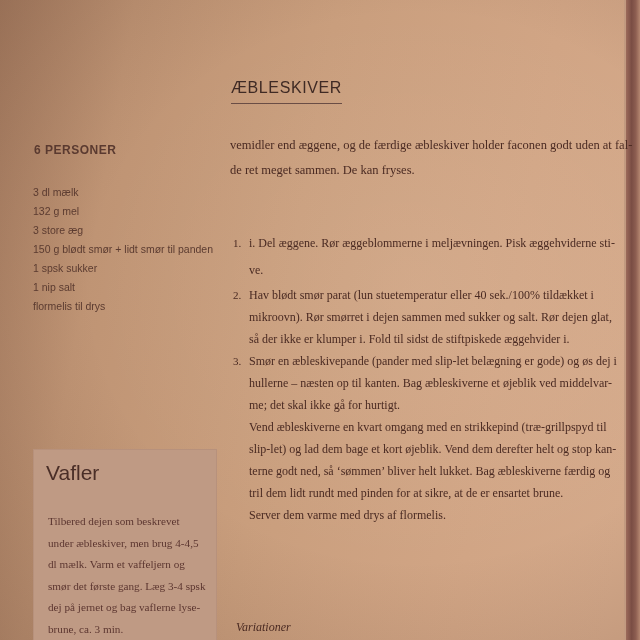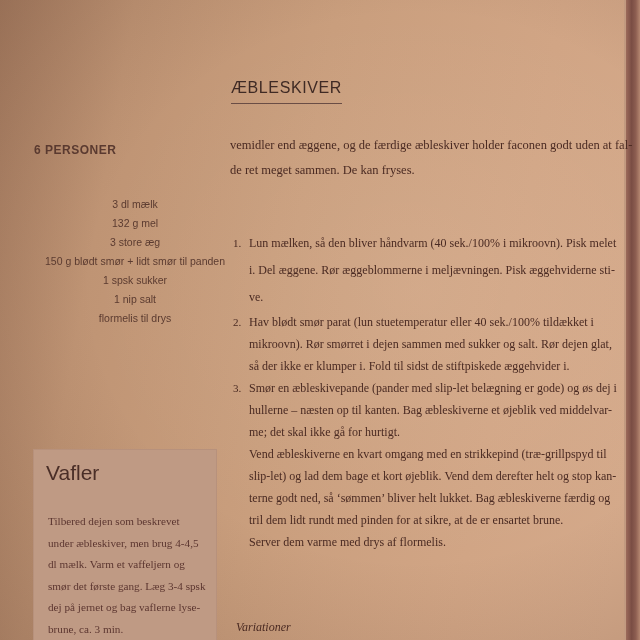--- a/index.html
+++ b/index.html
@@ -55,25 +55,24 @@
       font-size: 12px;
       letter-spacing: 0.5px;
       color: #5a3a30;
       font-weight: bold;
     }
     .ingredients {
       position: absolute;
       left: 33px;
       top: 183px;
       list-style: none;
-      margin: 12px; padding: 0;
+      margin: 0; padding: 0;
       font-family: "Liberation Sans", sans-serif;
       font-size: 10.5px;
       color: #5b3b30;
-      text-align: center;
     }
     .ingredients li {
       height: 19px;
       line-height: 19px;
       white-space: nowrap;
     }
     .intro {
       position: absolute;
       left: 230px;
       top: 133px;
@@ -173,21 +172,20 @@
 </ul>
 
 <p class="intro">
   <span>vemidler end æggene, og de færdige æbleskiver holder faconen godt uden at fal-</span>
   <span>de ret meget sammen. De kan fryses.</span>
 </p>
 
 <ol class="steps">
   <li class="step step1">
     <span class="step-num">1.</span>
-    <span class="step-line">Lun mælken, så den bliver håndvarm (40 sek./100% i mikroovn). Pisk melet</span>
     <span class="step-line">i. Del æggene. Rør æggeblommerne i meljævningen.  Pisk æggehviderne sti-</span>
     <span class="step-line">ve.</span>
   </li>
   <li class="step step2">
     <span class="step-num">2.</span>
     <span class="step-line">Hav blødt smør parat (lun stuetemperatur eller 40 sek./100% tildækket i</span>
     <span class="step-line">mikroovn). Rør smørret i dejen sammen med sukker og salt. Rør dejen glat,</span>
     <span class="step-line">så der ikke er klumper i. Fold til sidst de stiftpiskede æggehvider i.</span>
   </li>
   <li class="step step3">

